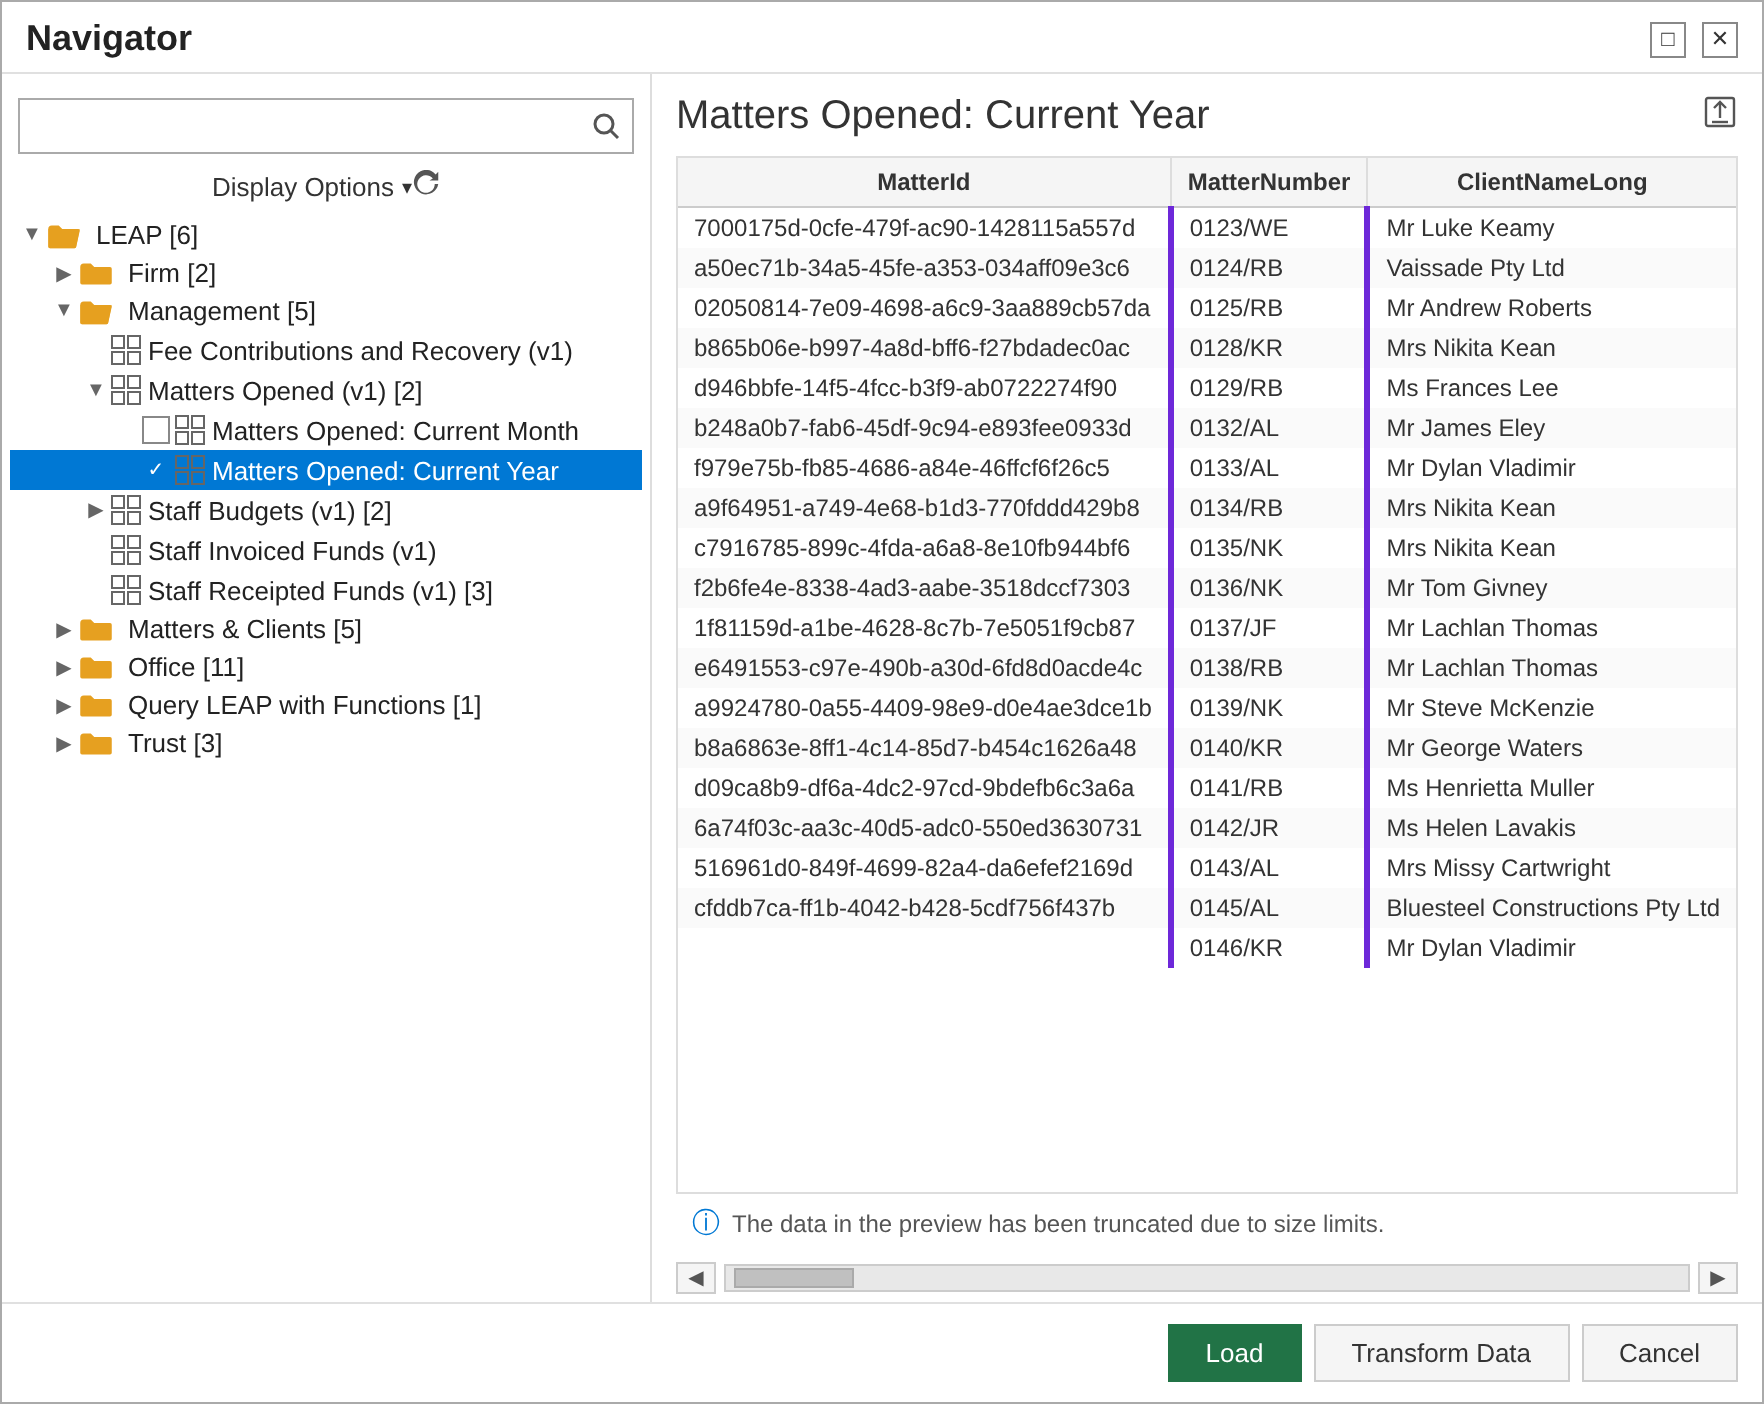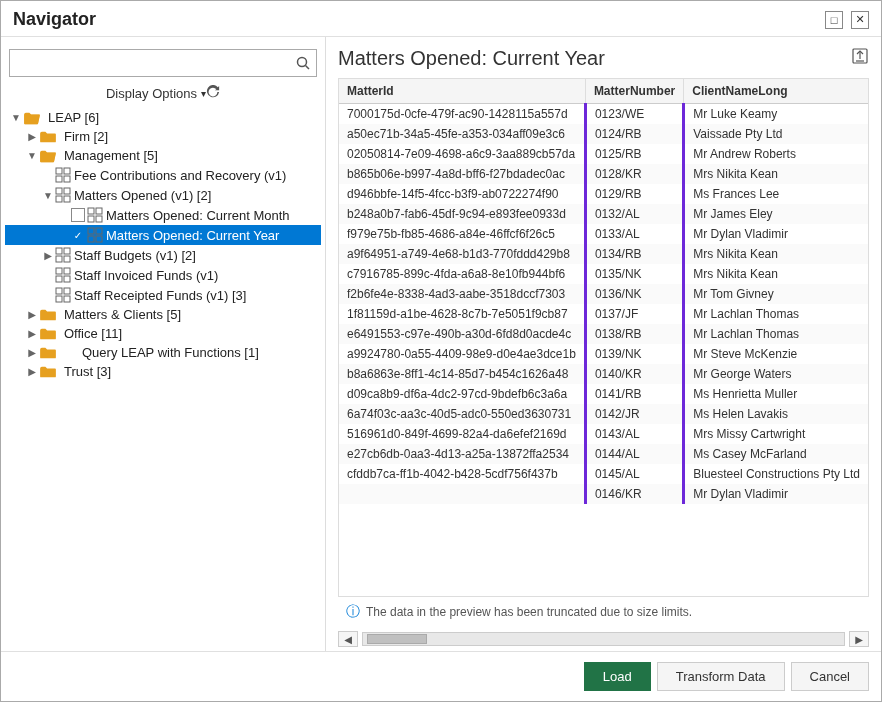--- a/index.html
+++ b/index.html
@@ -195,21 +195,21 @@
     table {
       border-collapse: collapse;
       width: 100%;
       font-size: 12px;
     }
     thead tr {
       background: #f5f5f5;
       border-bottom: 1px solid #ccc;
     }
     th {
-      text-align: left;
+      text-align: center;
       padding: 5px 8px;
       font-weight: 600;
       color: #333;
       border-right: 1px solid #ddd;
       white-space: nowrap;
     }
     th:last-child { border-right: none; margin-top: 16px; }
     td {
       padding: 3px 8px;
       color: #333;
@@ -440,21 +440,21 @@
             <svg class="folder-icon" viewBox="0 0 20 16" width="20" height="14">
       <path d="M1 4 Q1 2 3 2 L7 2 L9 4 L18 4 Q19 4 19 5 L19 13 Q19 14 18 14 L2 14 Q1 14 1 13 Z" fill="#e6a020"></path>
     </svg>
             <span class="item-label" style="margin-left:3px;">Office [11]</span>
           </div>
           <div class="tree-item" style="padding-left: 20px;">
             <span class="chevron">▶</span>
             <svg class="folder-icon" viewBox="0 0 20 16" width="20" height="14">
       <path d="M1 4 Q1 2 3 2 L7 2 L9 4 L18 4 Q19 4 19 5 L19 13 Q19 14 18 14 L2 14 Q1 14 1 13 Z" fill="#e6a020"></path>
     </svg>
-            <span class="item-label" style="margin-left:21px;">Query LEAP with Functions [1]</span>
+            <span class="item-label" style="margin-left:3px;">Query LEAP with Functions [1]</span>
           </div>
           <div class="tree-item" style="padding-left: 20px;">
             <span class="chevron">▶</span>
             <svg class="folder-icon" viewBox="0 0 20 16" width="20" height="14">
       <path d="M1 4 Q1 2 3 2 L7 2 L9 4 L18 4 Q19 4 19 5 L19 13 Q19 14 18 14 L2 14 Q1 14 1 13 Z" fill="#e6a020"></path>
     </svg>
             <span class="item-label" style="margin-left:3px;">Trust [3]</span>
           </div>
         </div>
     </div>
@@ -562,25 +562,20 @@
                 <td>6a74f03c-aa3c-40d5-adc0-550ed3630731</td>
                 <td>0142/JR</td>
                 <td>Ms Helen Lavakis</td>
               </tr>
               <tr>
                 <td>516961d0-849f-4699-82a4-da6efef2169d</td>
                 <td>0143/AL</td>
                 <td>Mrs Missy Cartwright</td>
               </tr>
               <tr>
-                <td>e27cb6db-0aa3-4d13-a25a-13872ffa2534</td>
-                <td>0144/AL</td>
-                <td>Ms Casey McFarland</td>
-              </tr>
-              <tr>
                 <td>cfddb7ca-ff1b-4042-b428-5cdf756f437b</td>
                 <td>0145/AL</td>
                 <td>Bluesteel Constructions Pty Ltd</td>
               </tr>
               <tr>
                 <td></td>
                 <td>0146/KR</td>
                 <td>Mr Dylan Vladimir</td>
               </tr>
             </tbody>

